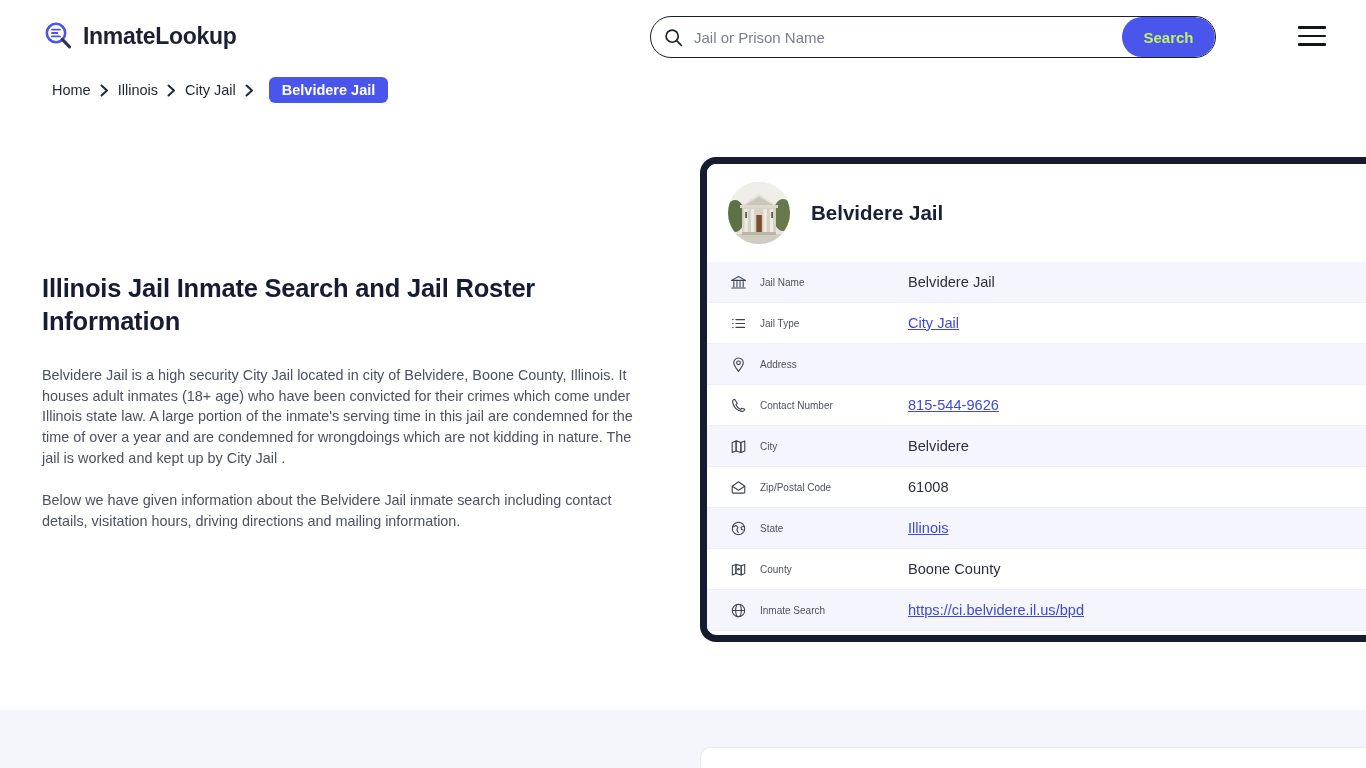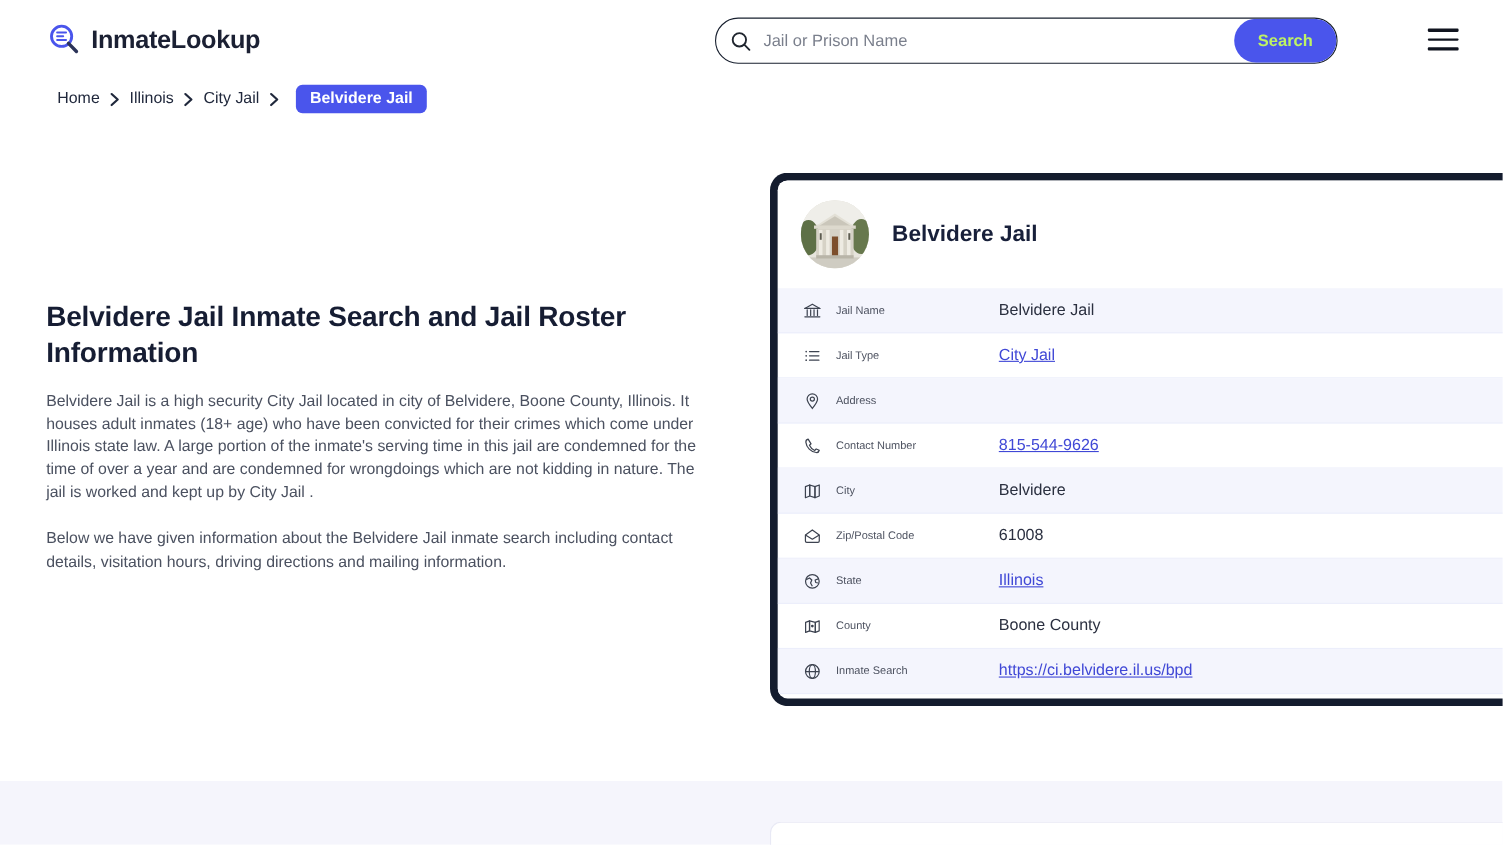--- a/index.html
+++ b/index.html
@@ -74,21 +74,21 @@
   }
 
   
   .left-col { position: absolute; left: 42px; top: 272px; width: 600px; }
   .page-title {
     font-size: 25.5px; font-weight: 700; color: #161d33;
     line-height: 1.28; letter-spacing: -0.2px;
     max-width: 530px;
   }
   .body-para {
-    margin-top: 18px;
+    margin-top: 28px;
     font-size: 14.4px; color: #4b5160; line-height: 1.43;
     max-width: 595px;
   }
   .body-para + .body-para { margin-top: 22px; }
 
   
   .info-card {
     position: absolute; left: 700px; top: 157px;
     width: 700px; height: 485px;
     background: #ffffff;
@@ -206,21 +206,21 @@
     <a class="crumb" href="#">City Jail</a>
     <span class="crumb-sep">
       <svg width="9" height="13" viewBox="0 0 9 13">
           <polyline points="1.5,1.5 7,6.5 1.5,11.5" fill="none" stroke="#20283c" stroke-width="2" stroke-linecap="round" stroke-linejoin="round"></polyline>
         </svg>
     </span>
     <span class="crumb-active">Belvidere Jail</span>
   </nav>
 
   <div class="left-col">
-    <h1 class="page-title">Belvidere Jail Inmate Search and Jail Roster Information</h1>
+    <h1 class="page-title">Illinois Jail Inmate Search and Jail Roster Information</h1>
     <p class="body-para">Belvidere Jail is a high security City Jail located in city of Belvidere, Boone County, Illinois. It houses adult inmates (18+ age) who have been convicted for their crimes which come under Illinois state law. A large portion of the inmate's serving time in this jail are condemned for the time of over a year and are condemned for wrongdoings which are not kidding in nature. The jail is worked and kept up by City Jail .</p>
     <p class="body-para">Below we have given information about the Belvidere Jail inmate search including contact details, visitation hours, driving directions and mailing information.</p>
   </div>
 
   <div class="info-card">
 
     <div class="card-head">
       <div class="avatar">
         <svg viewBox="0 0 62 62" preserveAspectRatio="xMidYMid slice">
           <rect x="0" y="0" width="62" height="62" fill="#e7e5dd"></rect>

